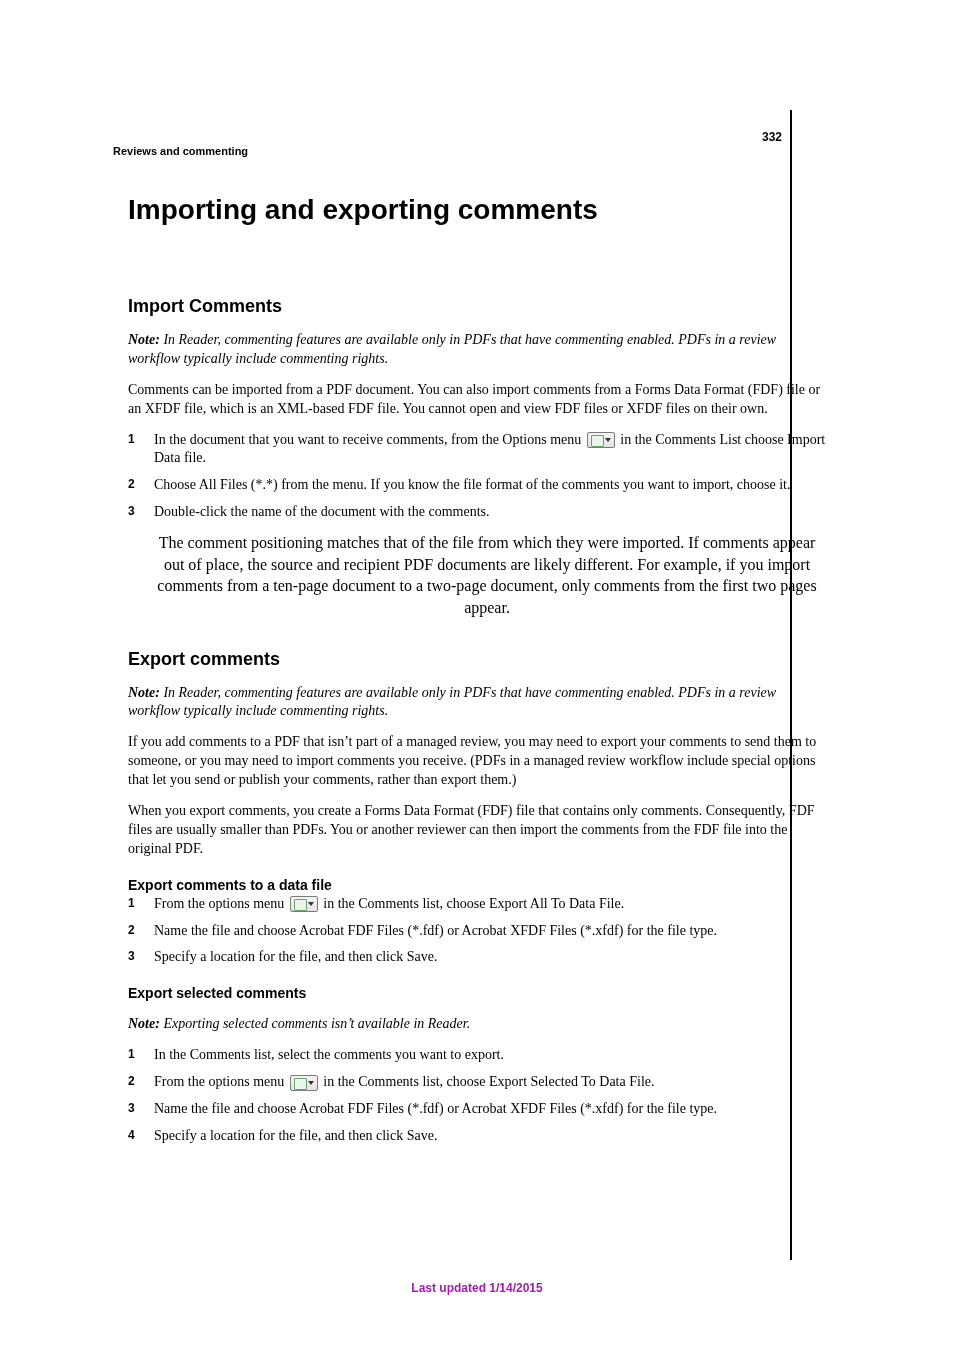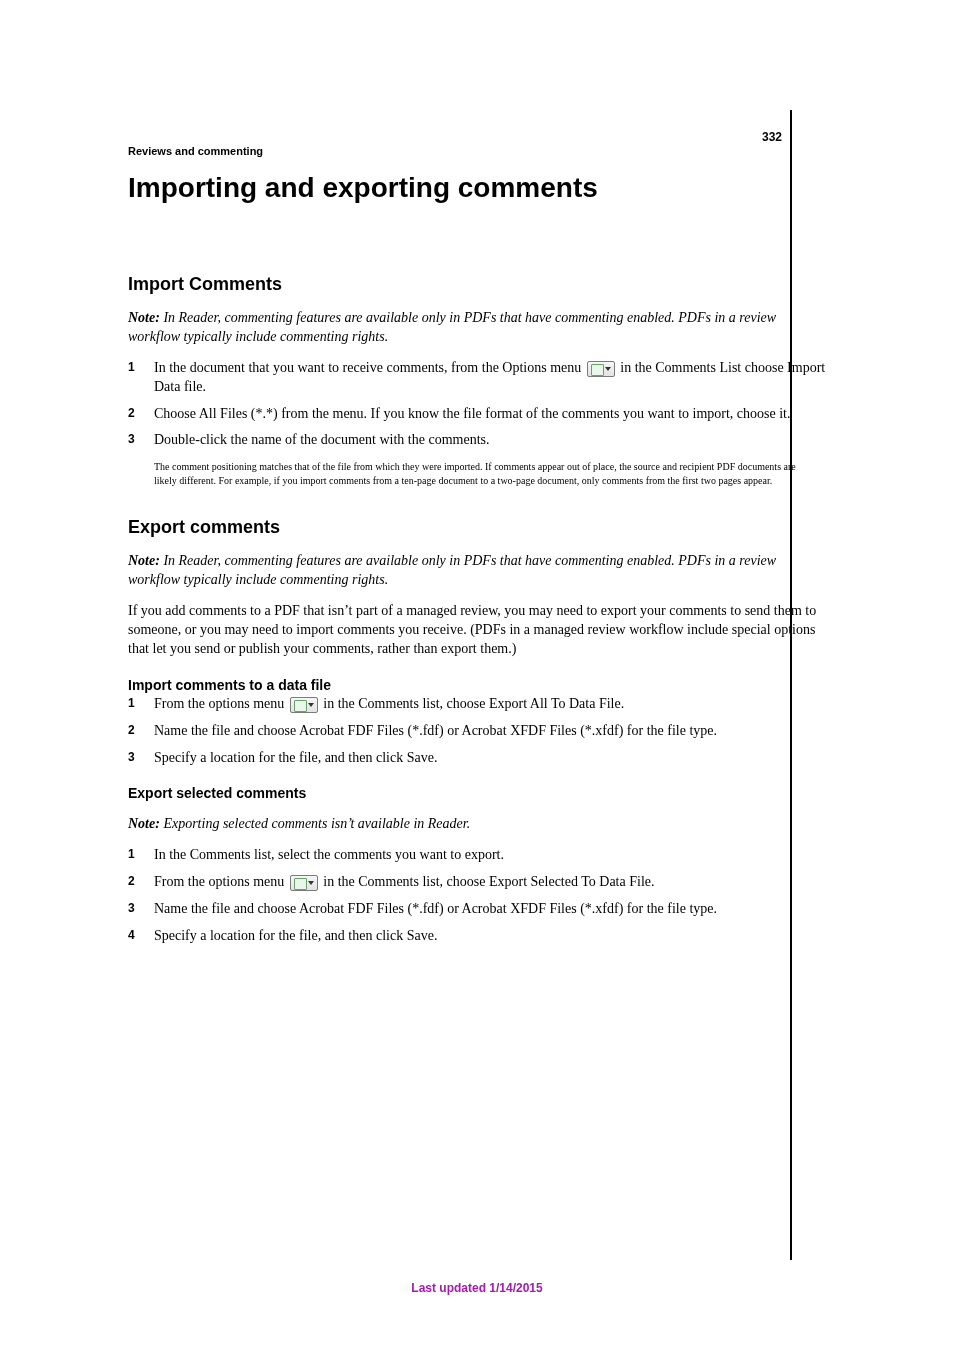--- a/index.html
+++ b/index.html
@@ -27,28 +27,28 @@
     position: absolute;
     top: 110px;
     right: 32px;
     width: 2px;
     height: 1150px;
     background: #000;
   }
   .breadcrumb {
     position: absolute;
     top: 145px;
-    left: 128px;
+    left: 113px;
     font-family: "Myriad Pro", Arial, sans-serif;
     font-weight: bold;
     font-size: 11px;
   }
   .content {
     position: absolute;
-    top: 172px;
+    top: 194px;
     left: 128px;
     width: 700px;
   }
   h1.chapter-title {
     font-family: "Myriad Pro", Arial, sans-serif;
     font-weight: bold;
     font-size: 28px;
     margin: 0 0 70px 0;
   }
   h2.section-heading {
@@ -95,22 +95,23 @@
     content: counter(step);
     position: absolute;
     left: 0;
     top: 0;
     font-family: "Myriad Pro", Arial, sans-serif;
     font-weight: bold;
     font-size: 12px;
   }
   ol.steps > li p.step-extra {
     margin: 10px 8px 18px 0;
-    font-size: 10px;
-    line-height: 1.35;
+    font-size: 16px;
+    line-height: 1.35;
+    text-align: center;
   }
   .section-block {
     margin-bottom: 30px;
   }
   .inline-icon {
     display: inline-block;
     vertical-align: middle;
     width: 26px;
     height: 14px;
     border: 1px solid #7a7a7a;
@@ -162,42 +163,44 @@
   <div class="breadcrumb">Reviews and commenting</div>
 
   <div class="content">
     <h1 class="chapter-title">Importing and exporting comments</h1>
 
     <div class="section-block">
       <h2 class="section-heading">Import Comments</h2>
       <p class="note">
         <span class="note-label">Note:</span><span> In Reader, commenting features are available only in PDFs that have commenting enabled. PDFs in a review workflow typically include commenting rights.</span>
       </p>
+      <p class="body">Comments can be imported from a PDF document. You can also import comments from a Forms Data Format (FDF) file or an XFDF file, which is an XML-based FDF file. You cannot open and view FDF files or XFDF files on their own.</p>
       <ol class="steps">
         <li>
           <span>In the document that you want to receive comments, from the Options menu </span><span class="inline-icon"></span><span> in the Comments List choose Import Data file.</span>
         </li>
         <li>
           <span>Choose All Files (*.*) from the menu. If you know the file format of the comments you want to import, choose it.</span>
         </li>
         <li>
           <span>Double-click the name of the document with the comments.</span>
           <p class="step-extra">The comment positioning matches that of the file from which they were imported. If comments appear out of place, the source and recipient PDF documents are likely different. For example, if you import comments from a ten-page document to a two-page document, only comments from the first two pages appear.</p>
         </li>
       </ol>
     </div>
 
     <div class="section-block">
       <h2 class="section-heading">Export comments</h2>
       <p class="note">
         <span class="note-label">Note:</span><span> In Reader, commenting features are available only in PDFs that have commenting enabled. PDFs in a review workflow typically include commenting rights.</span>
       </p>
       <p class="body">If you add comments to a PDF that isn’t part of a managed review, you may need to export your comments to send them to someone, or you may need to import comments you receive. (PDFs in a managed review workflow include special options that let you send or publish your comments, rather than export them.)</p>
-
-      <h3 class="subsection-heading">Import comments to a data file</h3>
+      <p class="body">When you export comments, you create a Forms Data Format (FDF) file that contains only comments. Consequently, FDF files are usually smaller than PDFs. You or another reviewer can then import the comments from the FDF file into the original PDF.</p>
+
+      <h3 class="subsection-heading">Export comments to a data file</h3>
       <ol class="steps">
         <li>
           <span>From the options menu </span><span class="inline-icon"></span><span> in the Comments list, choose Export All To Data File.</span>
         </li>
         <li>
           <span>Name the file and choose Acrobat FDF Files (*.fdf) or Acrobat XFDF Files (*.xfdf) for the file type.</span>
         </li>
         <li>
           <span>Specify a location for the file, and then click Save.</span>
         </li>

